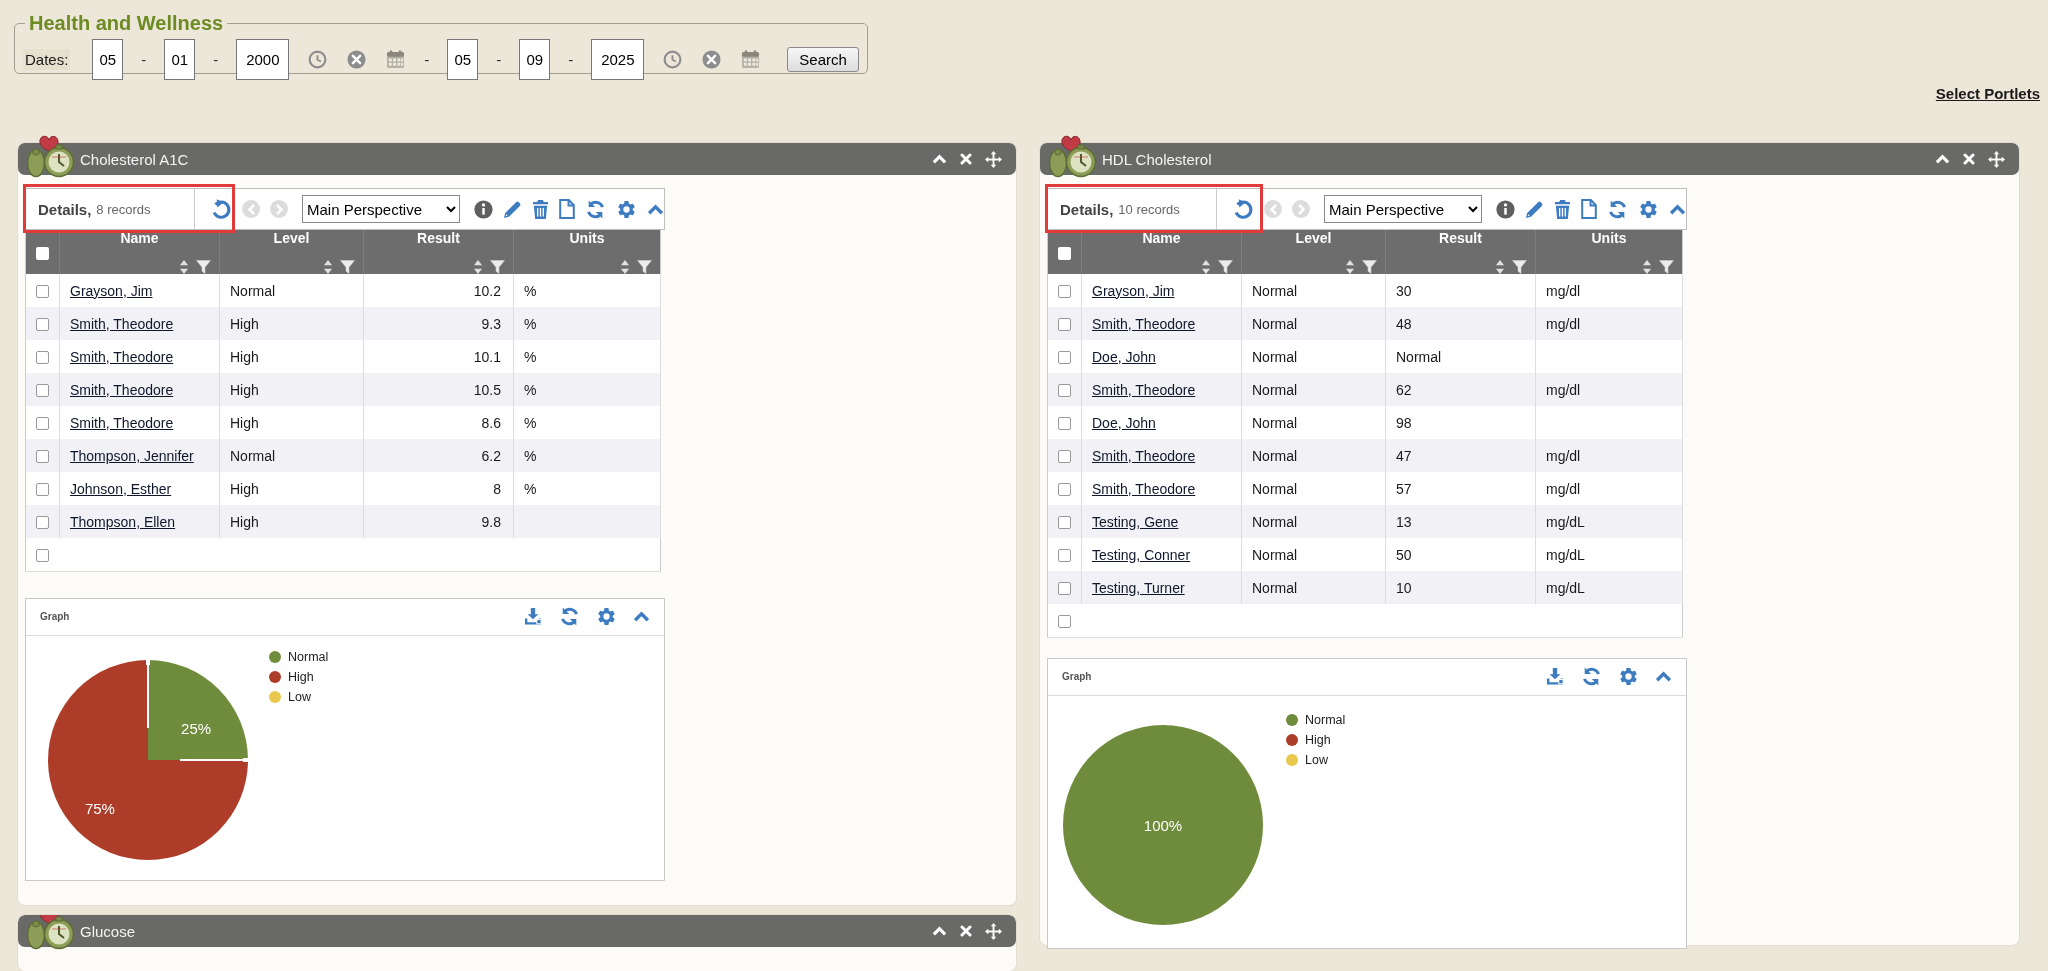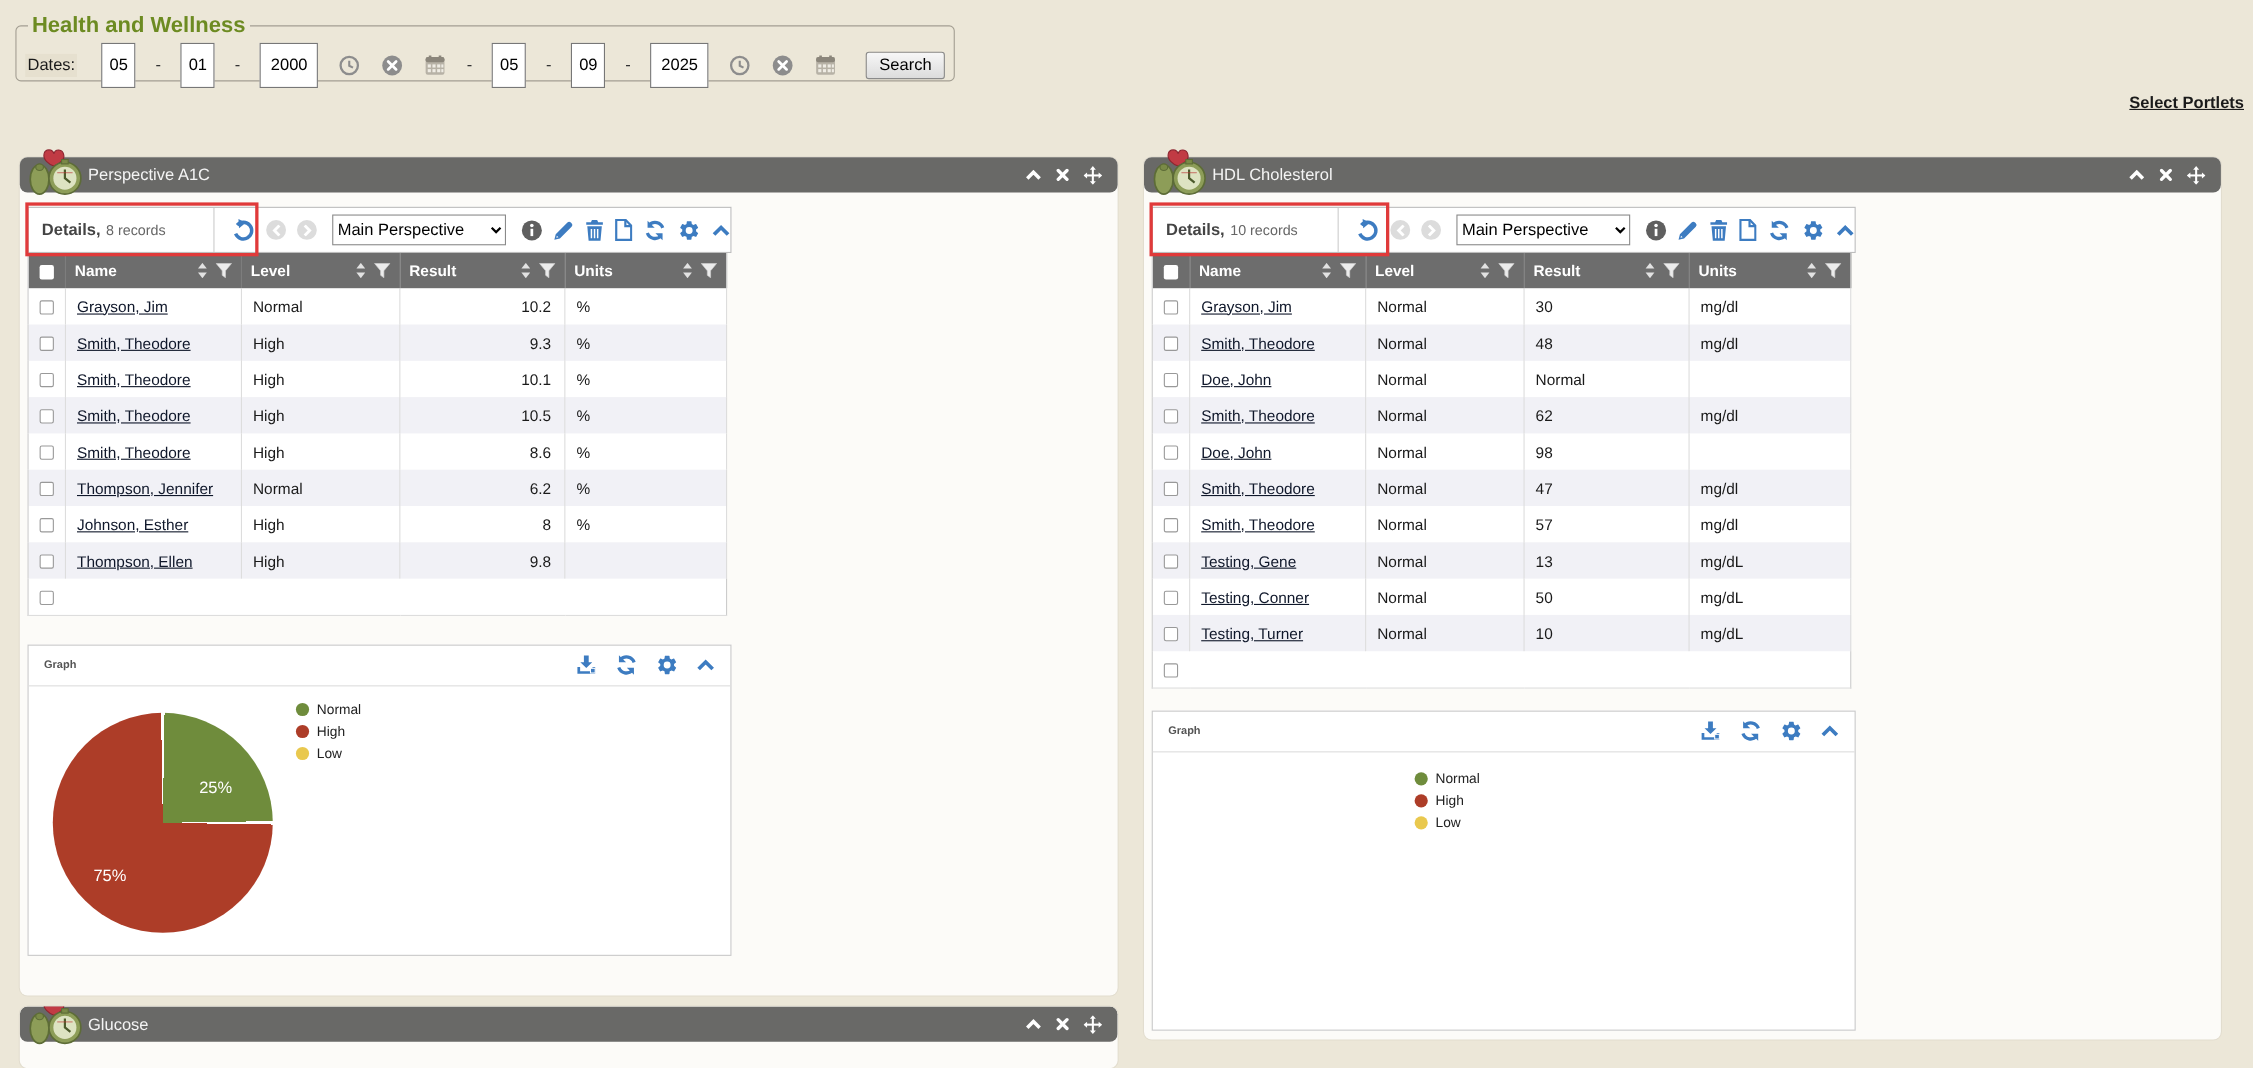--- a/index.html
+++ b/index.html
@@ -87,21 +87,21 @@
     background:#fff; margin:0 4px; font-family:"Liberation Sans", sans-serif;
   }
 
   
   table.grid { border-collapse:collapse; margin-top:0px; font-size:14px; table-layout:fixed;
     border-left:1px solid #ccc; border-right:1px solid #ccc; border-bottom:1px solid #ddd; background:#fff; }
   table.grid th {
     background:#6d6d6d; color:#fff; font-weight:bold; text-align:left;
     height:32px; padding:0 8px; border-right:1px solid #7d7d7d;
   }
-  table.grid th .hdr-inner { display:flex; align-items:center; gap:14px; }
+  table.grid th .hdr-inner { display:flex; align-items:center; gap:14px;flex-direction:column; }
   table.grid th .hdr-icons { margin-left:auto; display:flex; align-items:center; gap:7px; }
   .col-cb { width:34px; } .col-name { width:160px; } .col-level { width:144px; }
   .col-result { width:150px; } .col-units { width:147px; }
   table.grid td { height:33px; padding:0 10px; border-right:1px solid #ddd; }
   table.grid td.cb { text-align:center; padding:0; }
   table.grid tbody tr:nth-child(even) { background:#f1f1f6; }
   .cbx {
     display:inline-block; width:13px; height:13px; background:#fff;
     border:1px solid #999; border-radius:2px; vertical-align:middle; cursor:pointer;
   }
@@ -228,21 +228,21 @@
     <path d="M14 7c1-5 8-5 9 0 1-5 8-5 9 1 1 4-4 8-9 10-5-2-10-6-9-11z" fill="#c13b44" stroke="#8d2530" stroke-width="1"></path>
     <ellipse cx="10" cy="30" rx="8.5" ry="13.5" fill="#8d9d58" stroke="#5d6c37" stroke-width="1.5"></ellipse>
     <ellipse cx="10" cy="19" rx="3.5" ry="3" fill="#7a8a47" stroke="#5d6c37"></ellipse>
     <circle cx="33" cy="29" r="14.5" fill="#8d9d58" stroke="#5d6c37" stroke-width="1.5"></circle>
     <circle cx="33" cy="29" r="10.5" fill="#dde3c2"></circle>
     <path d="M33 21v8l5 4" stroke="#4c5a2c" stroke-width="2" fill="none"></path>
     <path d="M26 24l14 0" stroke="#b33" stroke-width="1" opacity="0.6"></path>
     <rect x="30" y="12" width="6" height="4" fill="#7a8a47" stroke="#5d6c37"></rect>
   </svg>
       </span>
-    <span>Perspective A1C</span>
+    <span>Cholesterol A1C</span>
     <span class="header-controls">
       <span class="hctl">
           <svg width="15" height="10" viewBox="0 0 16 10">
             <path fill="none" stroke="#fff" stroke-width="3.4" d="M2 8.5l6-6 6 6"></path>
           </svg>
         </span>
       <span class="hctl">
           <svg width="12" height="12" viewBox="0 0 12 12">
             <path stroke="#fff" stroke-width="3" stroke-linecap="round" d="M2 2l8 8M10 2l-8 8"></path>
           </svg>
@@ -857,20 +857,23 @@
               </svg>
             </span>
           <span class="tb-icon">
               <svg width="17" height="11" viewBox="0 0 16 10">
                 <path fill="none" stroke="#3d7cc1" stroke-width="3.2" d="M2 8.5l6-6 6 6"></path>
               </svg>
             </span>
         </span>
       </div>
       <div class="graph-content">
+        <div class="pie" style="background: conic-gradient(rgb(111, 140, 60) 0%, rgb(111, 140, 60) 100%);">
+            <span class="pie-label" style="left: 100px; top: 100px;">100%</span>
+          </div>
         <ul class="legend">
             <li>
               <span class="dot" style="background: rgb(111, 140, 60);"></span>
               <span>Normal</span>
             </li>
             <li>
               <span class="dot" style="background: rgb(173, 61, 40);"></span>
               <span>High</span>
             </li>
             <li>

